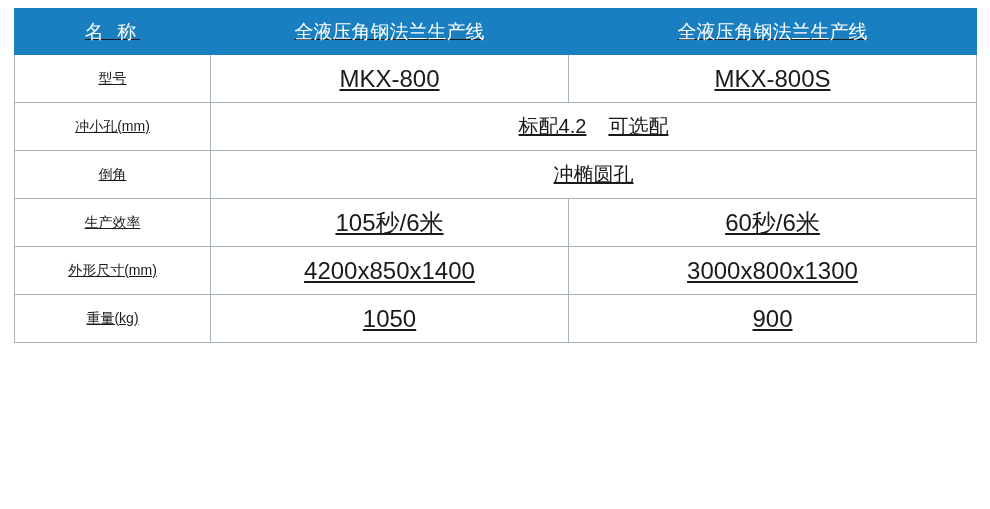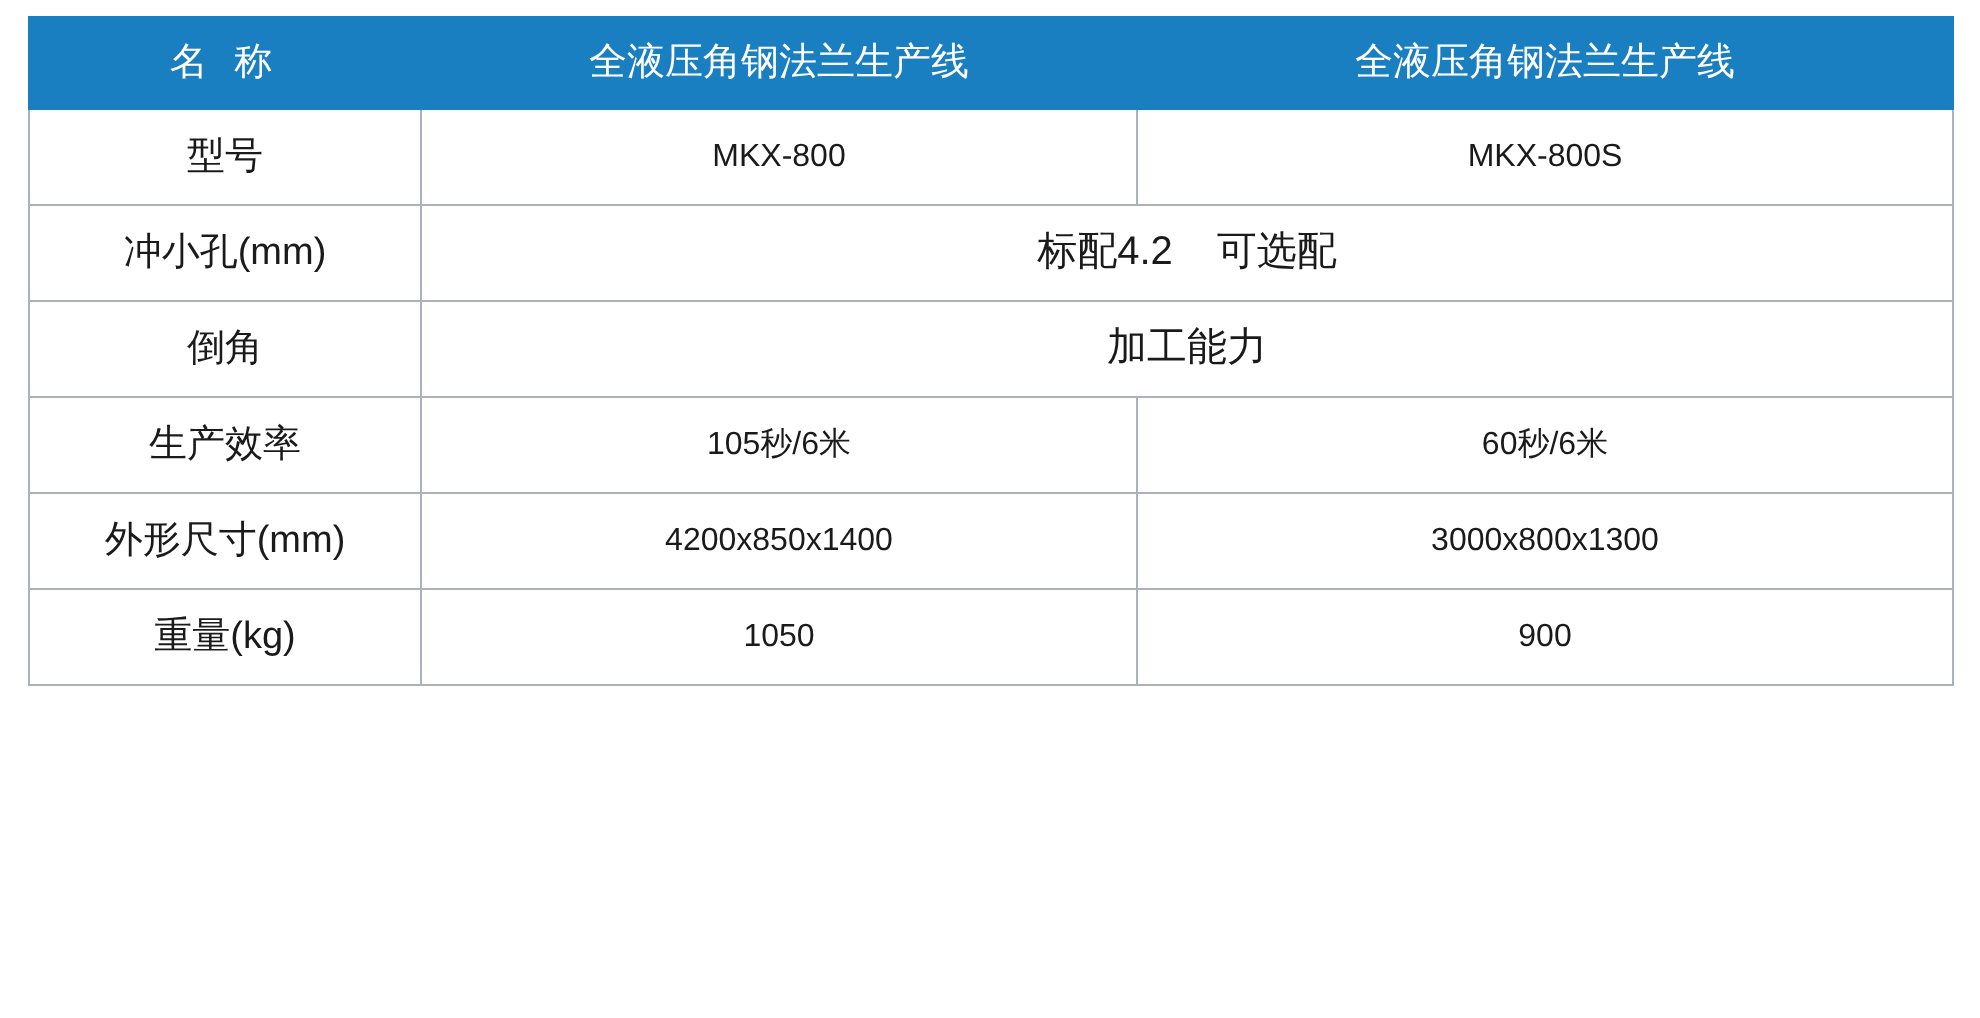--- a/index.html
+++ b/index.html
@@ -10,20 +10,21 @@
   body {
     width: 990px;
     height: 509px;
     font-family: "Liberation Sans", sans-serif;
     color: #1a1a1a;
   }
   .spec-table-wrap {
     width: 787px;
     box-sizing: border-box;
     padding: 8px 14px 6px 14px;
+    text-decoration: underline;
   }
   table.spec-table {
     border-collapse: collapse;
     width: 962px;
     table-layout: fixed;
   }
   table.spec-table col.c0 { width: 196px; }
   table.spec-table col.c1 { width: 358px; }
   table.spec-table col.c2 { width: 408px; }
 
@@ -44,24 +45,24 @@
     color: #ffffff;
     font-size: 19px;
     font-weight: normal;
     border: 1px solid #1a7fc1;
     height: 46px;
   }
   table.spec-table thead th.head-name {
     letter-spacing: 4px;
   }
   table.spec-table td.label {
-    font-size: 19px;
+    font-size: 14px;
   }
   table.spec-table td.value {
-    font-size: 16px;
+    font-size: 24px;
   }
   table.spec-table td.merged {
     font-size: 20px;
   }
   .gap-sp { display: inline-block; width: 22px; }
   .gap-sp-sm { display: inline-block; width: 14px; }
 </style>
 </head>
 <body>
 
@@ -84,21 +85,21 @@
         <td class="label">型号</td>
         <td class="value">MKX-800</td>
         <td class="value">MKX-800S</td>
       </tr>
       <tr>
         <td class="label">冲小孔(mm)</td>
         <td class="merged" colspan="2"><span>标配4.2</span><span class="gap-sp"></span><span>可选配</span></td>
       </tr>
       <tr>
         <td class="label">倒角</td>
-        <td class="merged" colspan="2">加工能力</td>
+        <td class="merged" colspan="2">冲椭圆孔</td>
       </tr>
       <tr>
         <td class="label">生产效率</td>
         <td class="value">105秒/6米</td>
         <td class="value">60秒/6米</td>
       </tr>
       <tr>
         <td class="label">外形尺寸(mm)</td>
         <td class="value">4200x850x1400</td>
         <td class="value">3000x800x1300</td>

